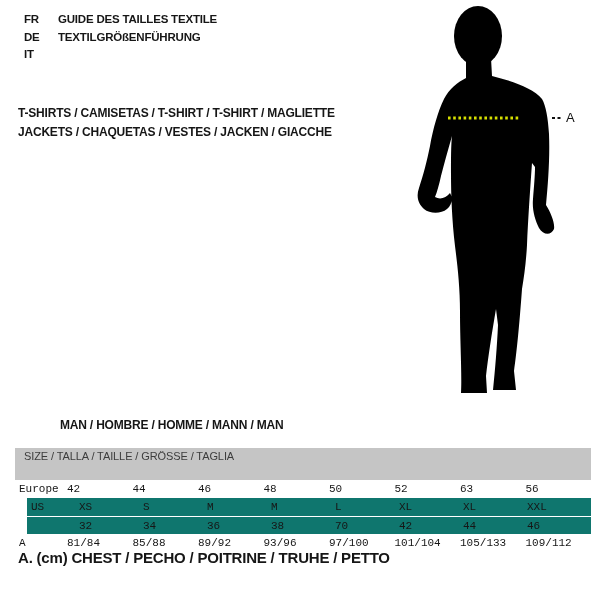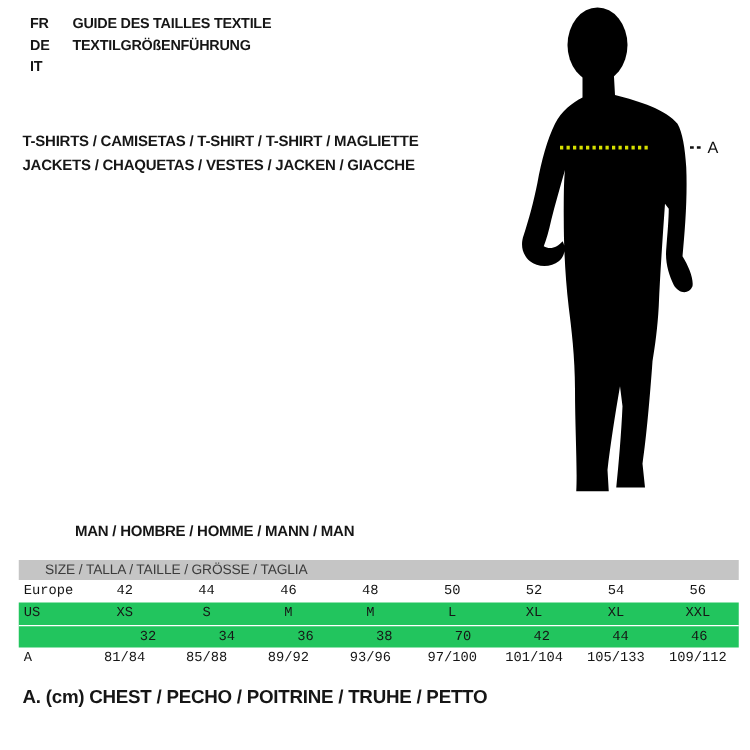--- a/index.html
+++ b/index.html
@@ -21,28 +21,28 @@
 
   
   .figure-wrap { position:absolute; left:400px; top:0; width:200px; height:400px; }
 
   
   .section-title { position:absolute; top:418px; left:28px; font-size:12px; font-weight:bold; letter-spacing:-0.2px;margin-left:32px; }
 
   
   .size-table { position:absolute; top:448px; left:15px; width:576px; font-size:11px; }
   .size-table-header {
-    height:16px; line-height:16px; background:#c5c5c5; color:#3c3c3c;
-    padding-left:21px; letter-spacing:-0.1px;
+    height:32px; line-height:16px; background:#c5c5c5; color:#3c3c3c;
+    padding-left:9px; letter-spacing:-0.1px;
   }
   .t-row { display:flex; height:18px; line-height:18px;font-family:Liberation Mono, monospace; }
-  .t-row.shaded { background:#22c55e; }
-  .t-row.sep { border-top:1px solid #ffffff;padding-left:20px; }
+  .t-row.shaded { background:#0f766e;margin-left:12px; }
+  .t-row.sep { border-top:1px solid #ffffff; }
   .row-label { width:52px; padding-left:4px; }
-  .cell { flex:1; text-align:center; }
+  .cell { flex:1; text-align:left; }
 
   
   .footnote { position:absolute; top:549px; left:18px; font-size:15px; font-weight:bold; letter-spacing:-0.2px; }
 </style>
 </head>
 <body>
 
 <div class="canvas">
 
   <div class="lang-block">
@@ -110,21 +110,21 @@
     <div class="size-table-header">SIZE / TALLA / TAILLE / GRÖSSE / TAGLIA</div>
 
     <div class="t-row">
       <span class="row-label">Europe</span>
       <span class="cell">42</span>
       <span class="cell">44</span>
       <span class="cell">46</span>
       <span class="cell">48</span>
       <span class="cell">50</span>
       <span class="cell">52</span>
-      <span class="cell">54</span>
+      <span class="cell">63</span>
       <span class="cell">56</span>
     </div>
 
     <div class="t-row shaded">
       <span class="row-label">US</span>
       <span class="cell">XS</span>
       <span class="cell">S</span>
       <span class="cell">M</span>
       <span class="cell">M</span>
       <span class="cell">L</span>

